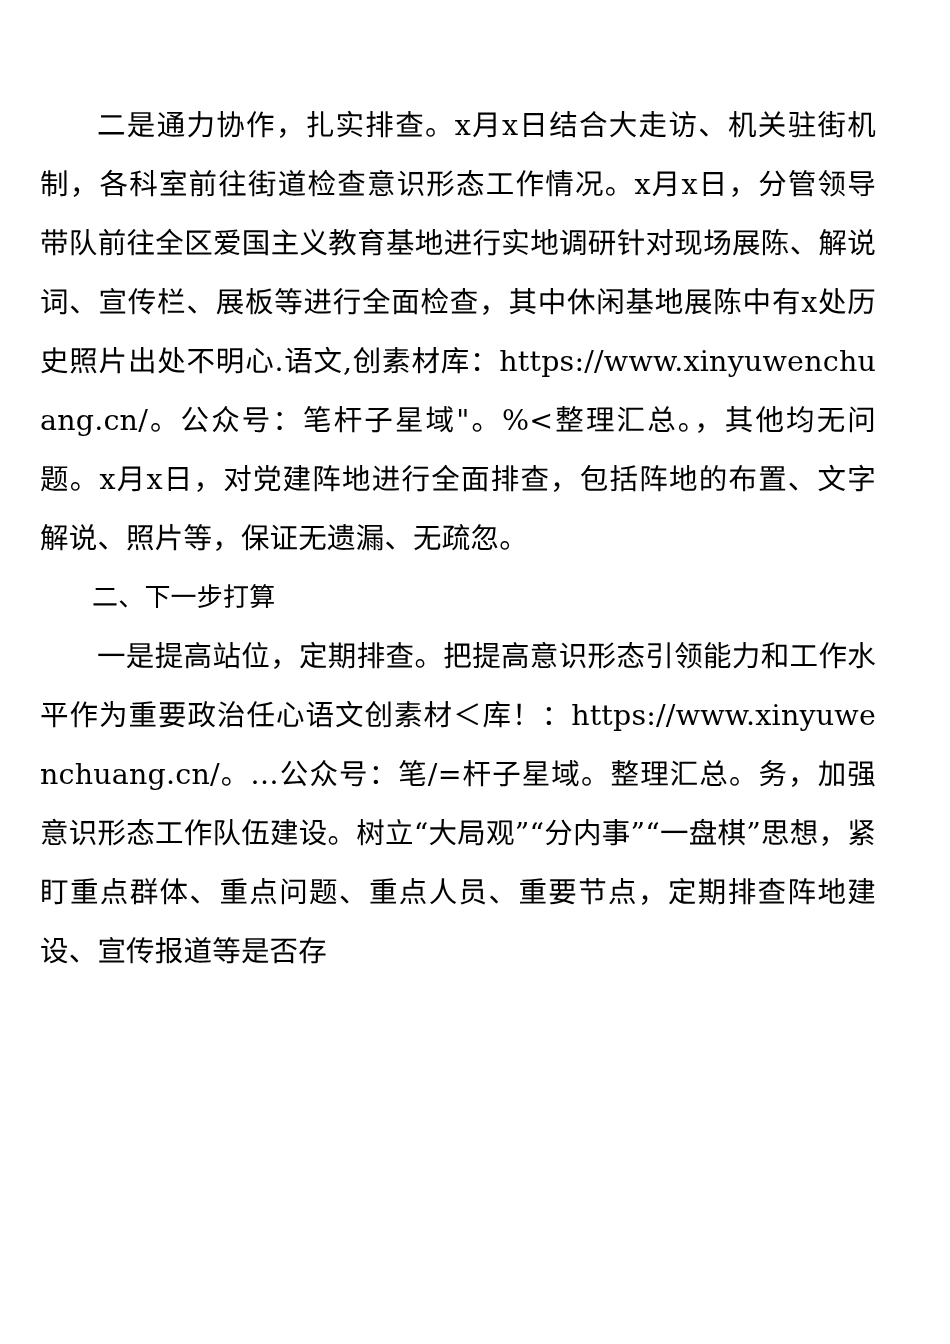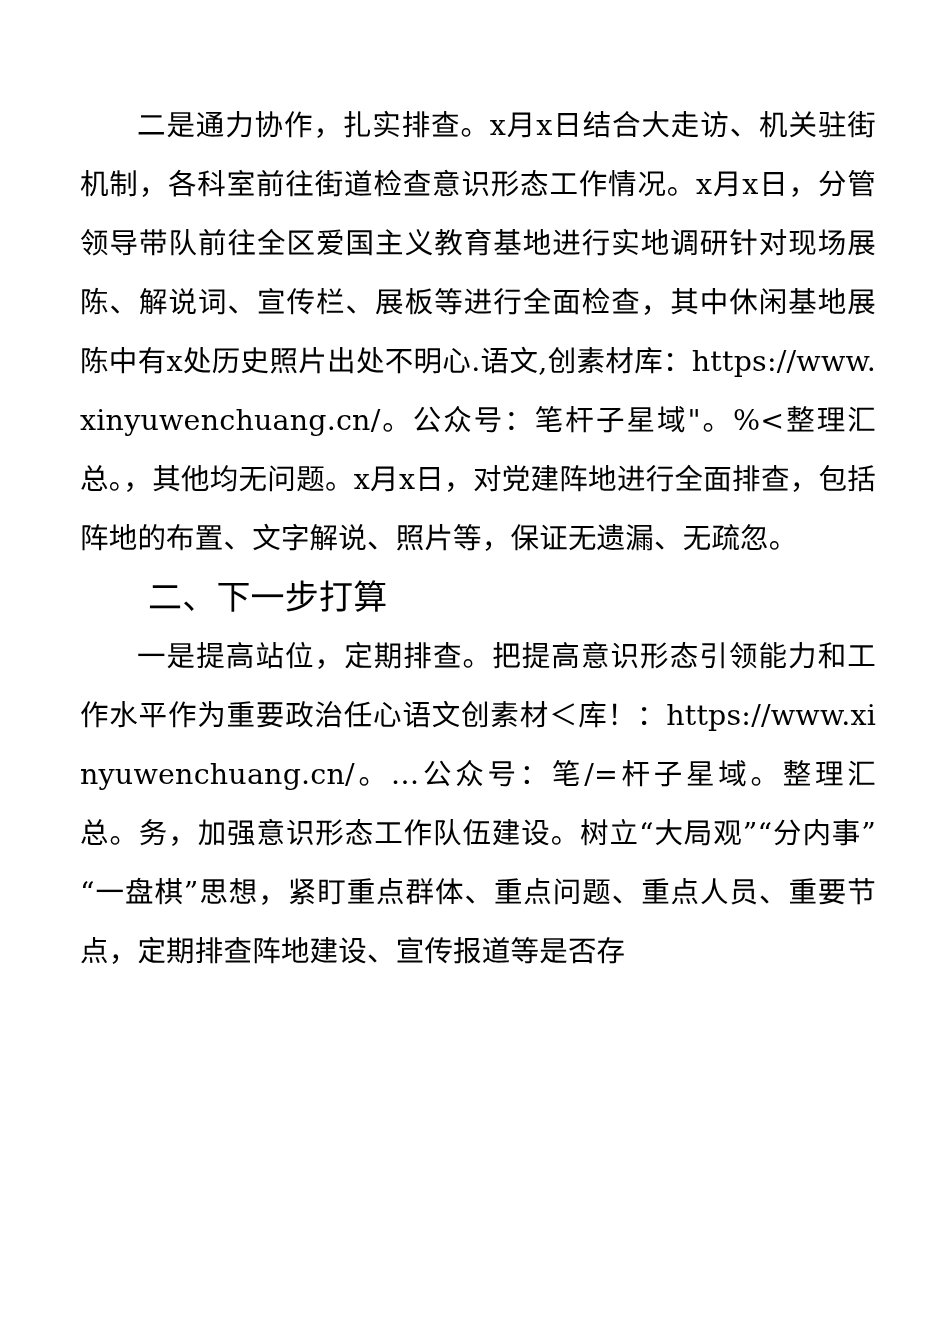--- a/index.html
+++ b/index.html
@@ -13,42 +13,42 @@
     font-family: "DejaVu Serif", "Liberation Serif", serif;
     color: #000000;
     overflow: hidden;
   }
   .page {
     position: relative;
     width: 950px;
     height: 1344px;
     background: #ffffff;
     box-sizing: border-box;
-    padding: 96px 74px 60px 80px;
+    padding: 96px 74px 60px 40px;
   }
   .doc-body {
     font-size: 28.5px;
     line-height: 59px;
     text-align: justify;
     text-justify: inter-ideograph;
     letter-spacing: 0.2px;
   }
   .para {
     margin: 0;
     text-indent: 2em;
     word-break: break-all;
   }
   .para + .para {
     margin-top: 0;
   }
   .para-heading {
     margin: 0;
     text-indent: 2em;
     font-weight: normal;
-    font-size: 34px;
+    font-size: 26px;
     line-height: 59px;
   }
 </style>
 </head>
 <body>
 
 <div class="page">
   <div class="doc-body">
     <p class="para">二是通力协作，扎实排查。x月x日结合大走访、机关驻街机制，各科室前往街道检查意识形态工作情况。x月x日，分管领导带队前往全区爱国主义教育基地进行实地调研针对现场展陈、解说词、宣传栏、展板等进行全面检查，其中休闲基地展陈中有x处历史照片出处不明心.语文,创素材库：https://www.xinyuwenchuang.cn/。公众号：笔杆子星域"。%&lt;整理汇总。，其他均无问题。x月x日，对党建阵地进行全面排查，包括阵地的布置、文字解说、照片等，保证无遗漏、无疏忽。</p>
     <p class="para-heading">二、下一步打算</p>

